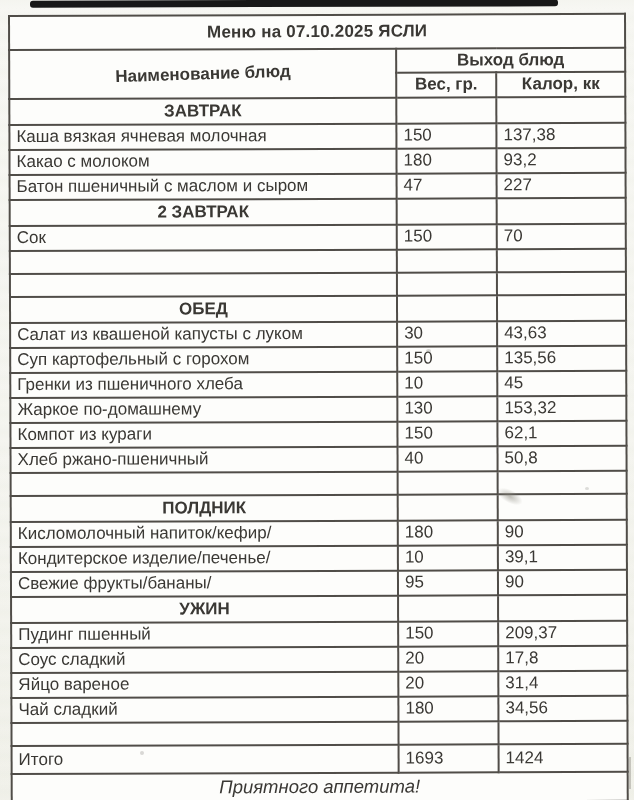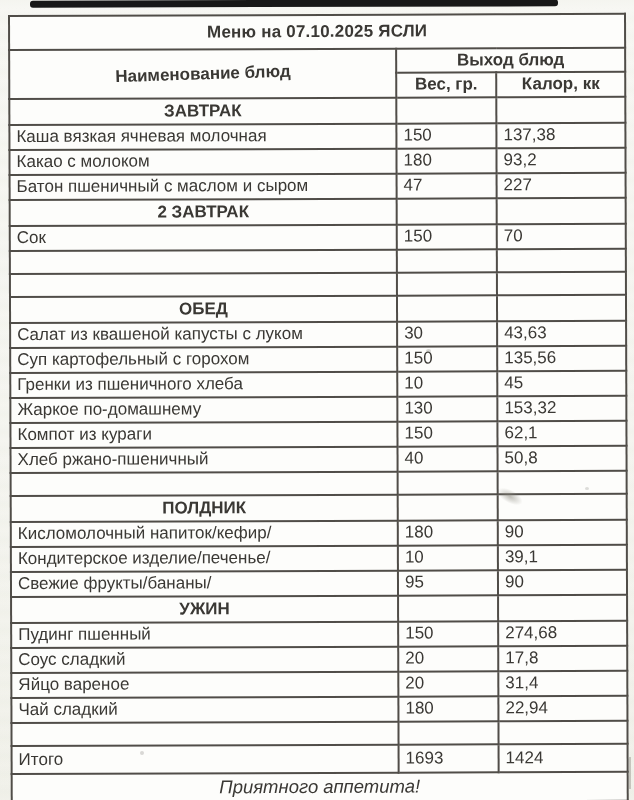--- a/index.html
+++ b/index.html
@@ -250,36 +250,36 @@
             <td class="num">90</td>
           </tr>
           <tr class="row row-section">
             <td class="name section-name">УЖИН</td>
             <td class="num"></td>
             <td class="num"></td>
           </tr>
           <tr class="row row-dish">
             <td class="name">Пудинг пшенный</td>
             <td class="num">150</td>
-            <td class="num">274,68</td>
+            <td class="num">209,37</td>
           </tr>
           <tr class="row row-dish">
             <td class="name">Соус сладкий</td>
             <td class="num">20</td>
             <td class="num">17,8</td>
           </tr>
           <tr class="row row-dish">
             <td class="name">Яйцо вареное</td>
             <td class="num">20</td>
             <td class="num">31,4</td>
           </tr>
           <tr class="row row-dish">
             <td class="name">Чай сладкий</td>
             <td class="num">180</td>
-            <td class="num">22,94</td>
+            <td class="num">34,56</td>
           </tr>
           <tr class="row row-empty">
             <td class="name"></td>
             <td class="num"></td>
             <td class="num"></td>
           </tr>
           <tr class="row row-total">
             <td class="name">Итого</td>
             <td class="num">1693</td>
             <td class="num">1424</td>

